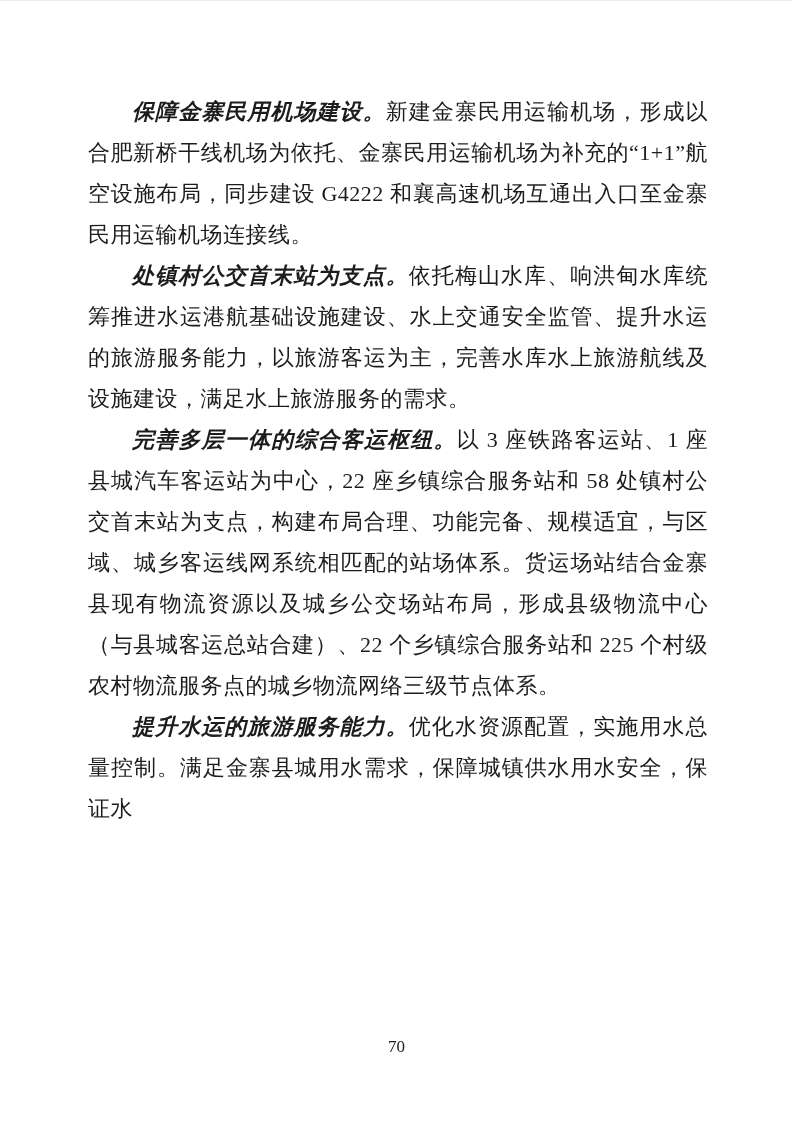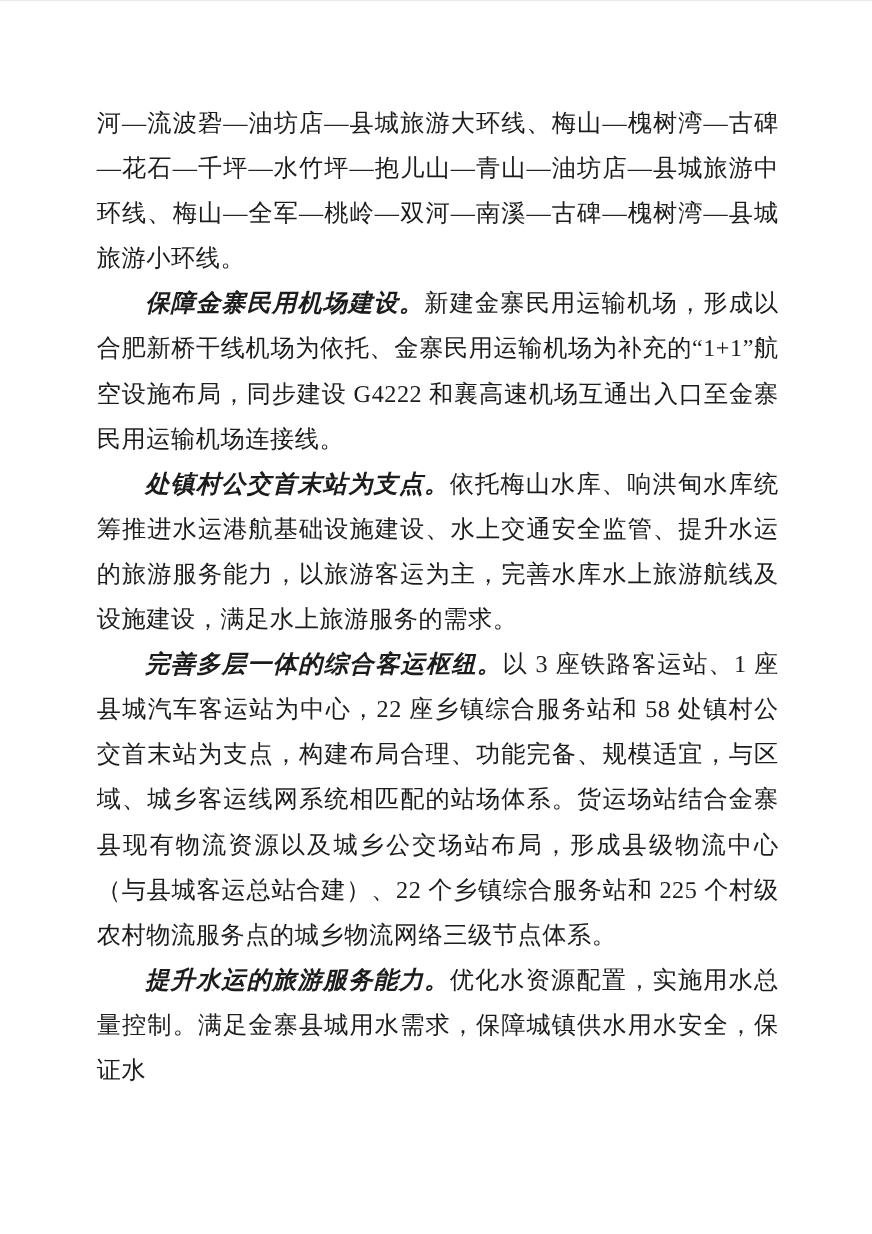--- a/index.html
+++ b/index.html
@@ -60,27 +60,27 @@
     color: #222222;
   }
 </style>
 </head>
 <body>
 
 <div class="page">
 
   <div class="content">
 
-    <p class="para"><span class="lead"></span><span>河—流波䂬—油坊店—县城旅游大环线、梅山—槐树湾—古碑—花石—千坪—水竹坪—抱儿山—青山—油坊店—县城旅游中环线、梅山—全军—桃岭—双河—南溪—古碑—槐树湾—县城旅游小环线。</span></p>
 
     <p class="para indent"><span class="lead">保障金寨民用机场建设。</span><span>新建金寨民用运输机场，形成以合肥新桥干线机场为依托、金寨民用运输机场为补充的“1+1”航空设施布局，同步建设 G4222 和襄高速机场互通出入口至金寨民用运输机场连接线。</span></p>
 
     <p class="para indent"><span class="lead">处镇村公交首末站为支点。</span><span>依托梅山水库、响洪甸水库统筹推进水运港航基础设施建设、水上交通安全监管、提升水运的旅游服务能力，以旅游客运为主，完善水库水上旅游航线及设施建设，满足水上旅游服务的需求。</span></p>
 
     <p class="para indent"><span class="lead">完善多层一体的综合客运枢纽。</span><span>以 3 座铁路客运站、1 座县城汽车客运站为中心，22 座乡镇综合服务站和 58 处镇村公交首末站为支点，构建布局合理、功能完备、规模适宜，与区域、城乡客运线网系统相匹配的站场体系。货运场站结合金寨县现有物流资源以及城乡公交场站布局，形成县级物流中心（与县城客运总站合建）、22 个乡镇综合服务站和 225 个村级农村物流服务点的城乡物流网络三级节点体系。</span></p>
 
 
     <p class="para indent"><span class="lead">提升水运的旅游服务能力。</span><span>优化水资源配置，实施用水总量控制。满足金寨县城用水需求，保障城镇供水用水安全，保证水</span></p>
 
   </div>
 
+  <div class="page-number">70</div>
 
 </div>
 
 </body></html>

